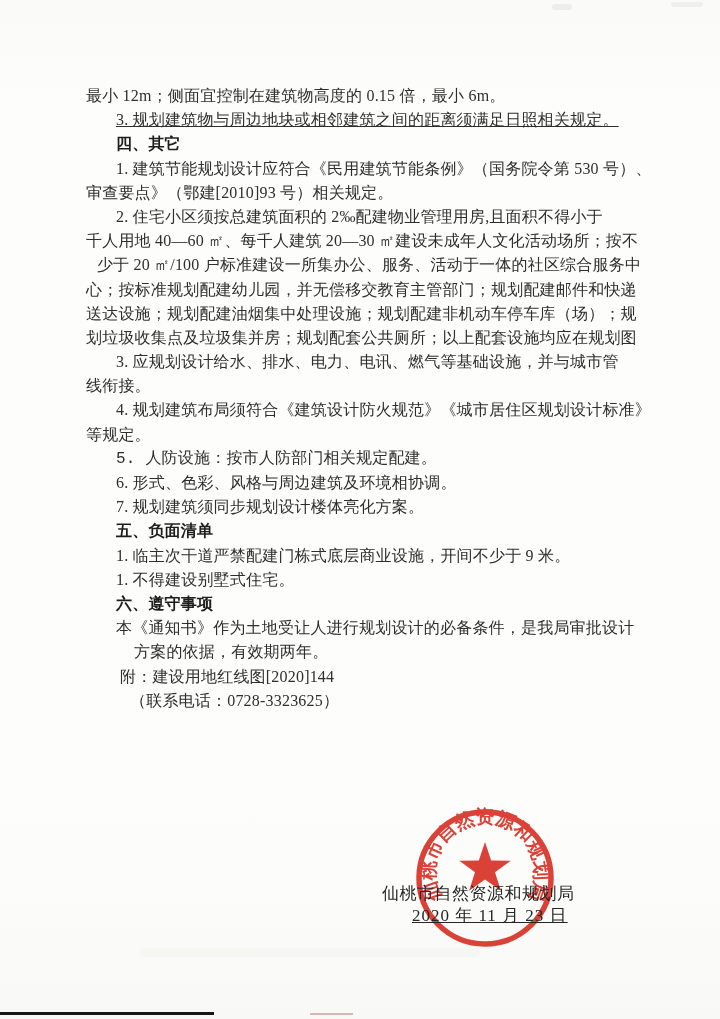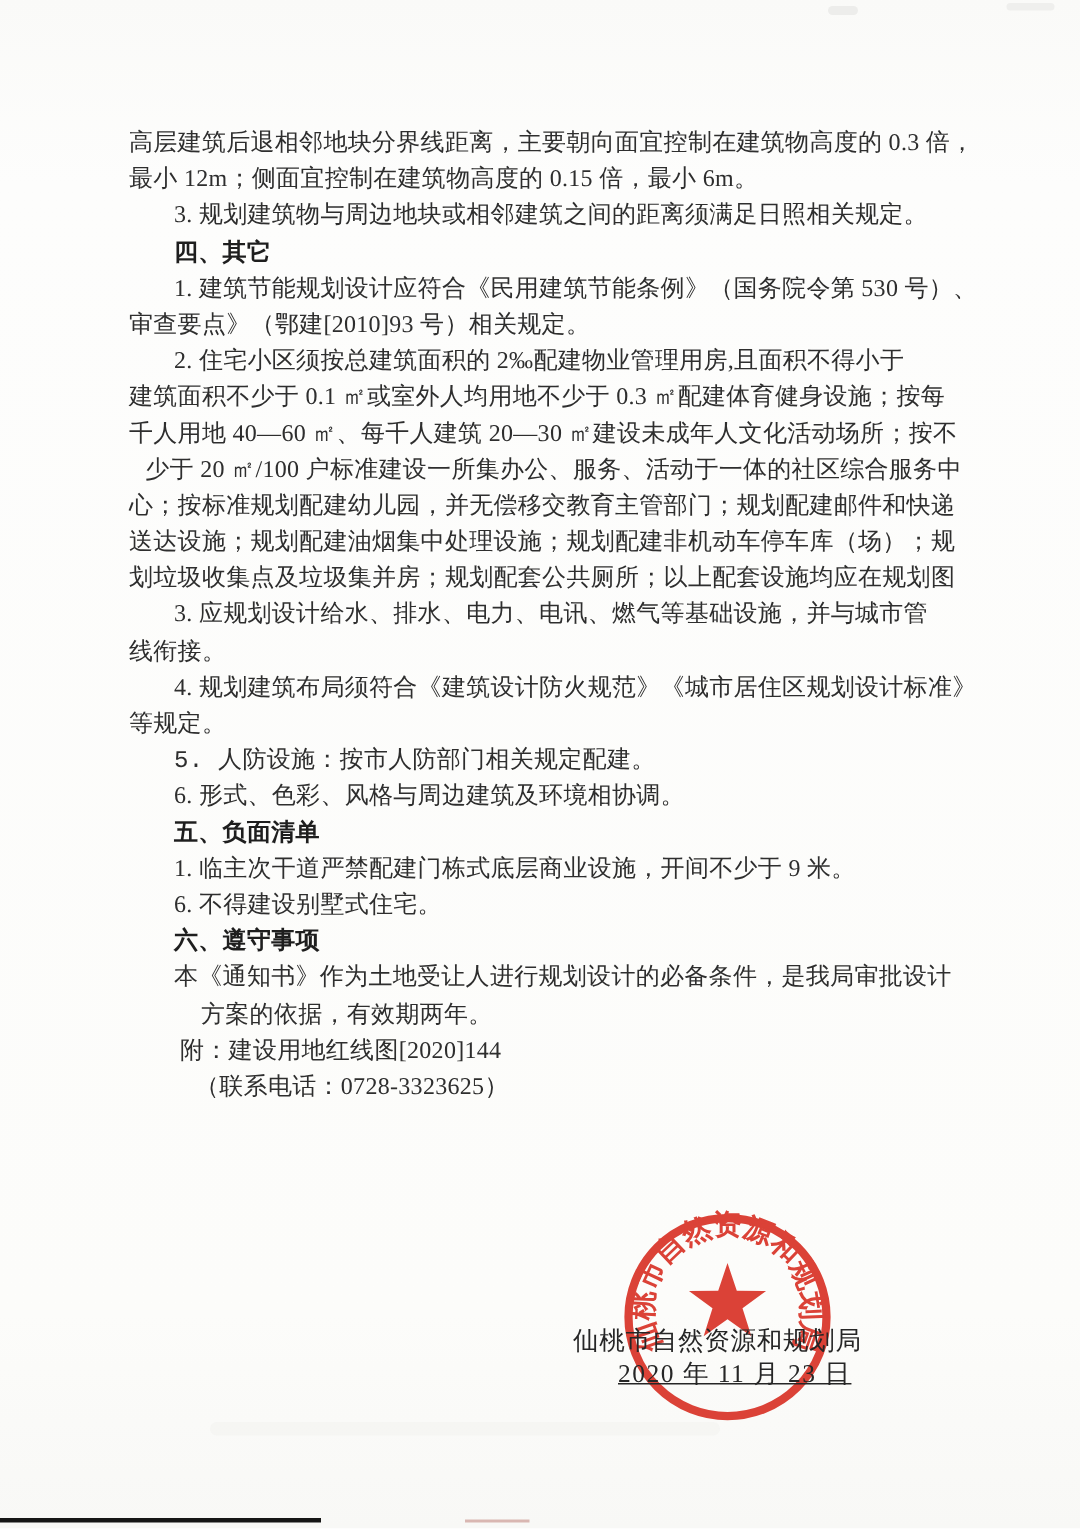--- a/index.html
+++ b/index.html
@@ -51,42 +51,41 @@
   #smudge-top-1 { left: 552px; top: 4px;  width: 20px; height: 6px; background: #ededeb; border-radius: 3px; }
   #smudge-top-2 { left: 671px; top: 2px;  width: 32px; height: 5px; background: #efefed; border-radius: 3px; }
   #smudge-mid   { left: 140px; top: 948px; width: 340px; height: 9px; background: #f3f3f1; border-radius: 5px; opacity: .7; }
 </style>
 </head>
 <body>
 
 <div class="page">
 
   <div class="doc-body" id="doc-body">
-      <div class="line" style="padding-left: 0px;">高层建筑后退相邻地块分界线距离，主要朝向面宜控制在建筑物高度的 0.3 倍，</div>
       <div class="line" style="padding-left: 0px;">最小 12m；侧面宜控制在建筑物高度的 0.15 倍，最小 6m。</div>
-      <div class="line" style="padding-left: 30px;">3. 规划建筑物与周边地块或相邻建筑之间的距离须满足日照相关规定。</div>
+      <div class="line" style="padding-left: 30px; text-decoration: underline;">3. 规划建筑物与周边地块或相邻建筑之间的距离须满足日照相关规定。</div>
       <div class="line bold" style="padding-left: 30px;">四、其它</div>
       <div class="line" style="padding-left: 30px;">1. 建筑节能规划设计应符合《民用建筑节能条例》（国务院令第 530 号）、</div>
       <div class="line" style="padding-left: 0px;">审查要点》（鄂建[2010]93 号）相关规定。</div>
       <div class="line" style="padding-left: 30px;">2. 住宅小区须按总建筑面积的 2‰配建物业管理用房,且面积不得小于</div>
-      <div class="line" style="padding-left: 0px;">建筑面积不少于 0.1 ㎡或室外人均用地不少于 0.3 ㎡配建体育健身设施；按每</div>
       <div class="line" style="padding-left: 0px;">千人用地 40—60 ㎡、每千人建筑 20—30 ㎡建设未成年人文化活动场所；按不</div>
       <div class="line" style="padding-left: 0px; text-align: center;">少于 20 ㎡/100 户标准建设一所集办公、服务、活动于一体的社区综合服务中</div>
       <div class="line" style="padding-left: 0px;">心；按标准规划配建幼儿园，并无偿移交教育主管部门；规划配建邮件和快递</div>
       <div class="line" style="padding-left: 0px;">送达设施；规划配建油烟集中处理设施；规划配建非机动车停车库（场）；规</div>
       <div class="line" style="padding-left: 0px;">划垃圾收集点及垃圾集并房；规划配套公共厕所；以上配套设施均应在规划图</div>
       <div class="line" style="padding-left: 30px;">3. 应规划设计给水、排水、电力、电讯、燃气等基础设施，并与城市管</div>
       <div class="line" style="padding-left: 0px;">线衔接。</div>
       <div class="line" style="padding-left: 30px;">4. 规划建筑布局须符合《建筑设计防火规范》《城市居住区规划设计标准》</div>
       <div class="line" style="padding-left: 0px;">等规定。</div>
       <div class="line" style="padding-left: 30px; font-family: Liberation Mono, monospace;">5. 人防设施：按市人防部门相关规定配建。</div>
       <div class="line" style="padding-left: 30px;">6. 形式、色彩、风格与周边建筑及环境相协调。</div>
+      <div class="line" style="padding-left: 30px;">7. 规划建筑须同步规划设计楼体亮化方案。</div>
       <div class="line bold" style="padding-left: 30px;">五、负面清单</div>
       <div class="line" style="padding-left: 30px;">1. 临主次干道严禁配建门栋式底层商业设施，开间不少于 9 米。</div>
-      <div class="line" style="padding-left: 30px;">6. 不得建设别墅式住宅。</div>
+      <div class="line" style="padding-left: 30px;">1. 不得建设别墅式住宅。</div>
       <div class="line bold" style="padding-left: 30px;">六、遵守事项</div>
       <div class="line" style="padding-left: 30px;">本《通知书》作为土地受让人进行规划设计的必备条件，是我局审批设计</div>
       <div class="line" style="padding-left: 0px; margin-left: 48px;">方案的依据，有效期两年。</div>
       <div class="line" style="padding-left: 34px;">附：建设用地红线图[2020]144</div>
       <div class="line" style="padding-left: 44px;">（联系电话：0728-3323625）</div>
     </div>
 
   <div class="seal-wrap">
     <svg width="170" height="170" viewBox="0 0 170 170">
       <defs>

